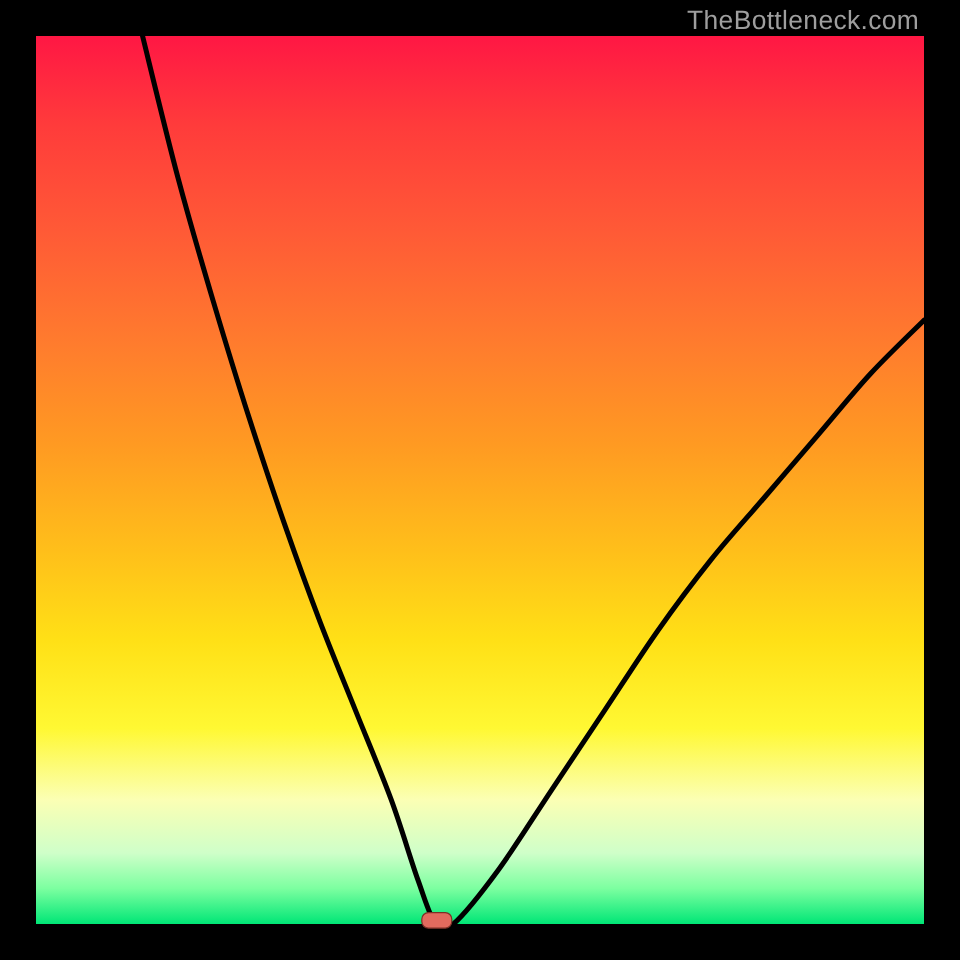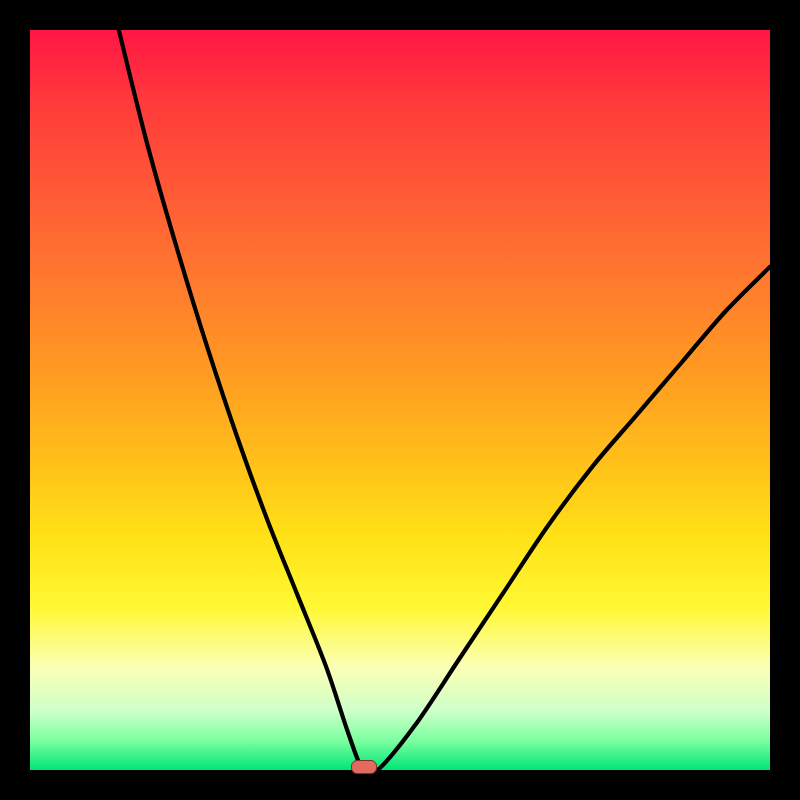--- a/index.html
+++ b/index.html
@@ -69,20 +69,21 @@
     border-radius: 6px;
     background: #e26a5e;
     border: 1.5px solid #7b2f26;
   }
 </style>
 </head>
 <body>
 
 <div class="outer">
 
+  <div class="watermark">TheBottleneck.com</div>
 
   <div class="plot-area">
 
     <svg class="curve" viewBox="0 0 740 740" preserveAspectRatio="none">
       <path id="curve-path" fill="none" stroke="#000" stroke-width="4.2" stroke-linejoin="round" stroke-linecap="round" d="M 88.8 0.0 C 93.7 19.7, 108.5 81.4, 118.4 118.4 C 128.3 155.4, 138.1 188.7, 148.0 222.0 C 157.9 255.3, 167.7 287.4, 177.6 318.2 C 187.5 349.0, 197.3 378.6, 207.2 407.0 C 217.1 435.4, 226.9 462.5, 236.8 488.4 C 246.7 514.3, 256.5 537.7, 266.4 562.4 C 276.3 587.1, 287.4 613.0, 296.0 636.4 C 304.6 659.8, 312.0 685.7, 318.2 703.0 C 324.4 720.3, 328.1 733.8, 333.0 740.0 C 337.9 746.2, 339.2 747.4, 347.8 740.0 C 356.4 732.6, 371.2 714.1, 384.8 695.6 C 398.4 677.1, 414.4 651.2, 429.2 629.0 C 444.0 606.8, 458.8 584.6, 473.6 562.4 C 488.4 540.2, 503.2 516.8, 518.0 495.8 C 532.8 474.8, 547.6 455.1, 562.4 436.6 C 577.2 418.1, 592.0 402.1, 606.8 384.8 C 621.6 367.5, 636.4 350.3, 651.2 333.0 C 666.0 315.7, 680.8 297.2, 695.6 281.2 C 710.4 265.2, 732.6 244.2, 740.0 236.8"></path>
     </svg>
 
     <div class="marker-wrap" id="marker-wrap" style="left: 321px; top: 730px;">
       <div class="marker"></div>
     </div>

